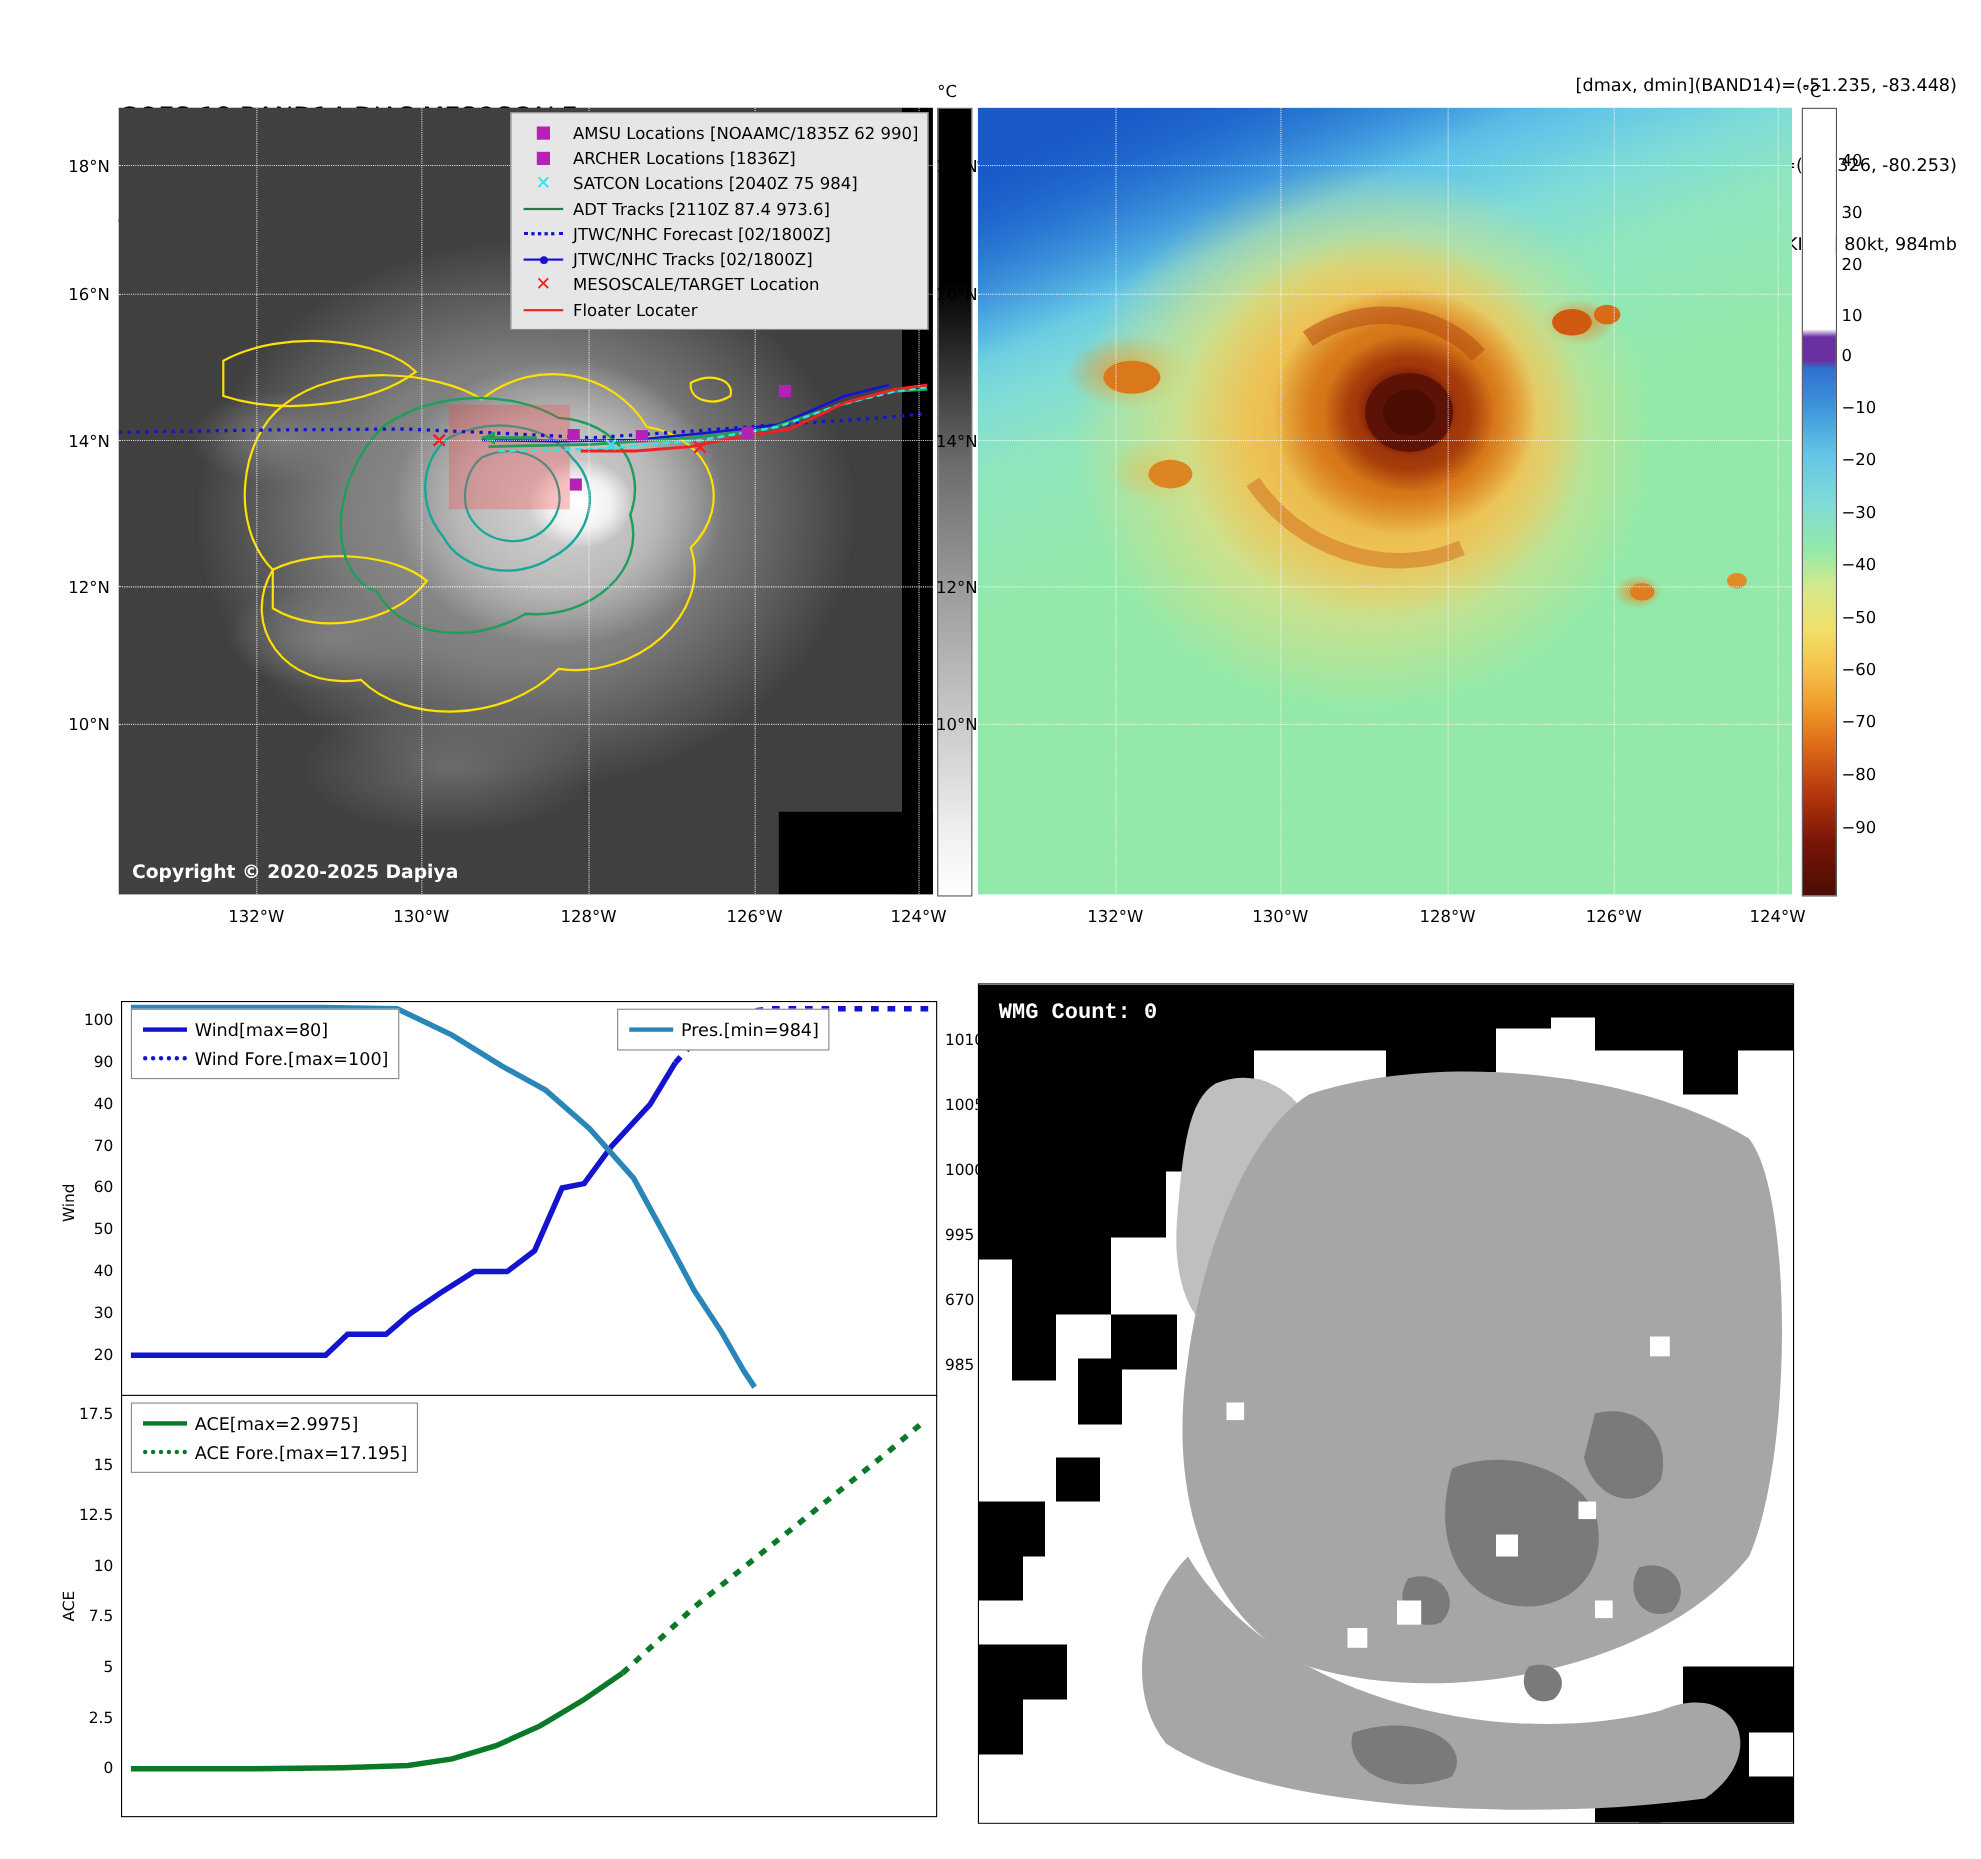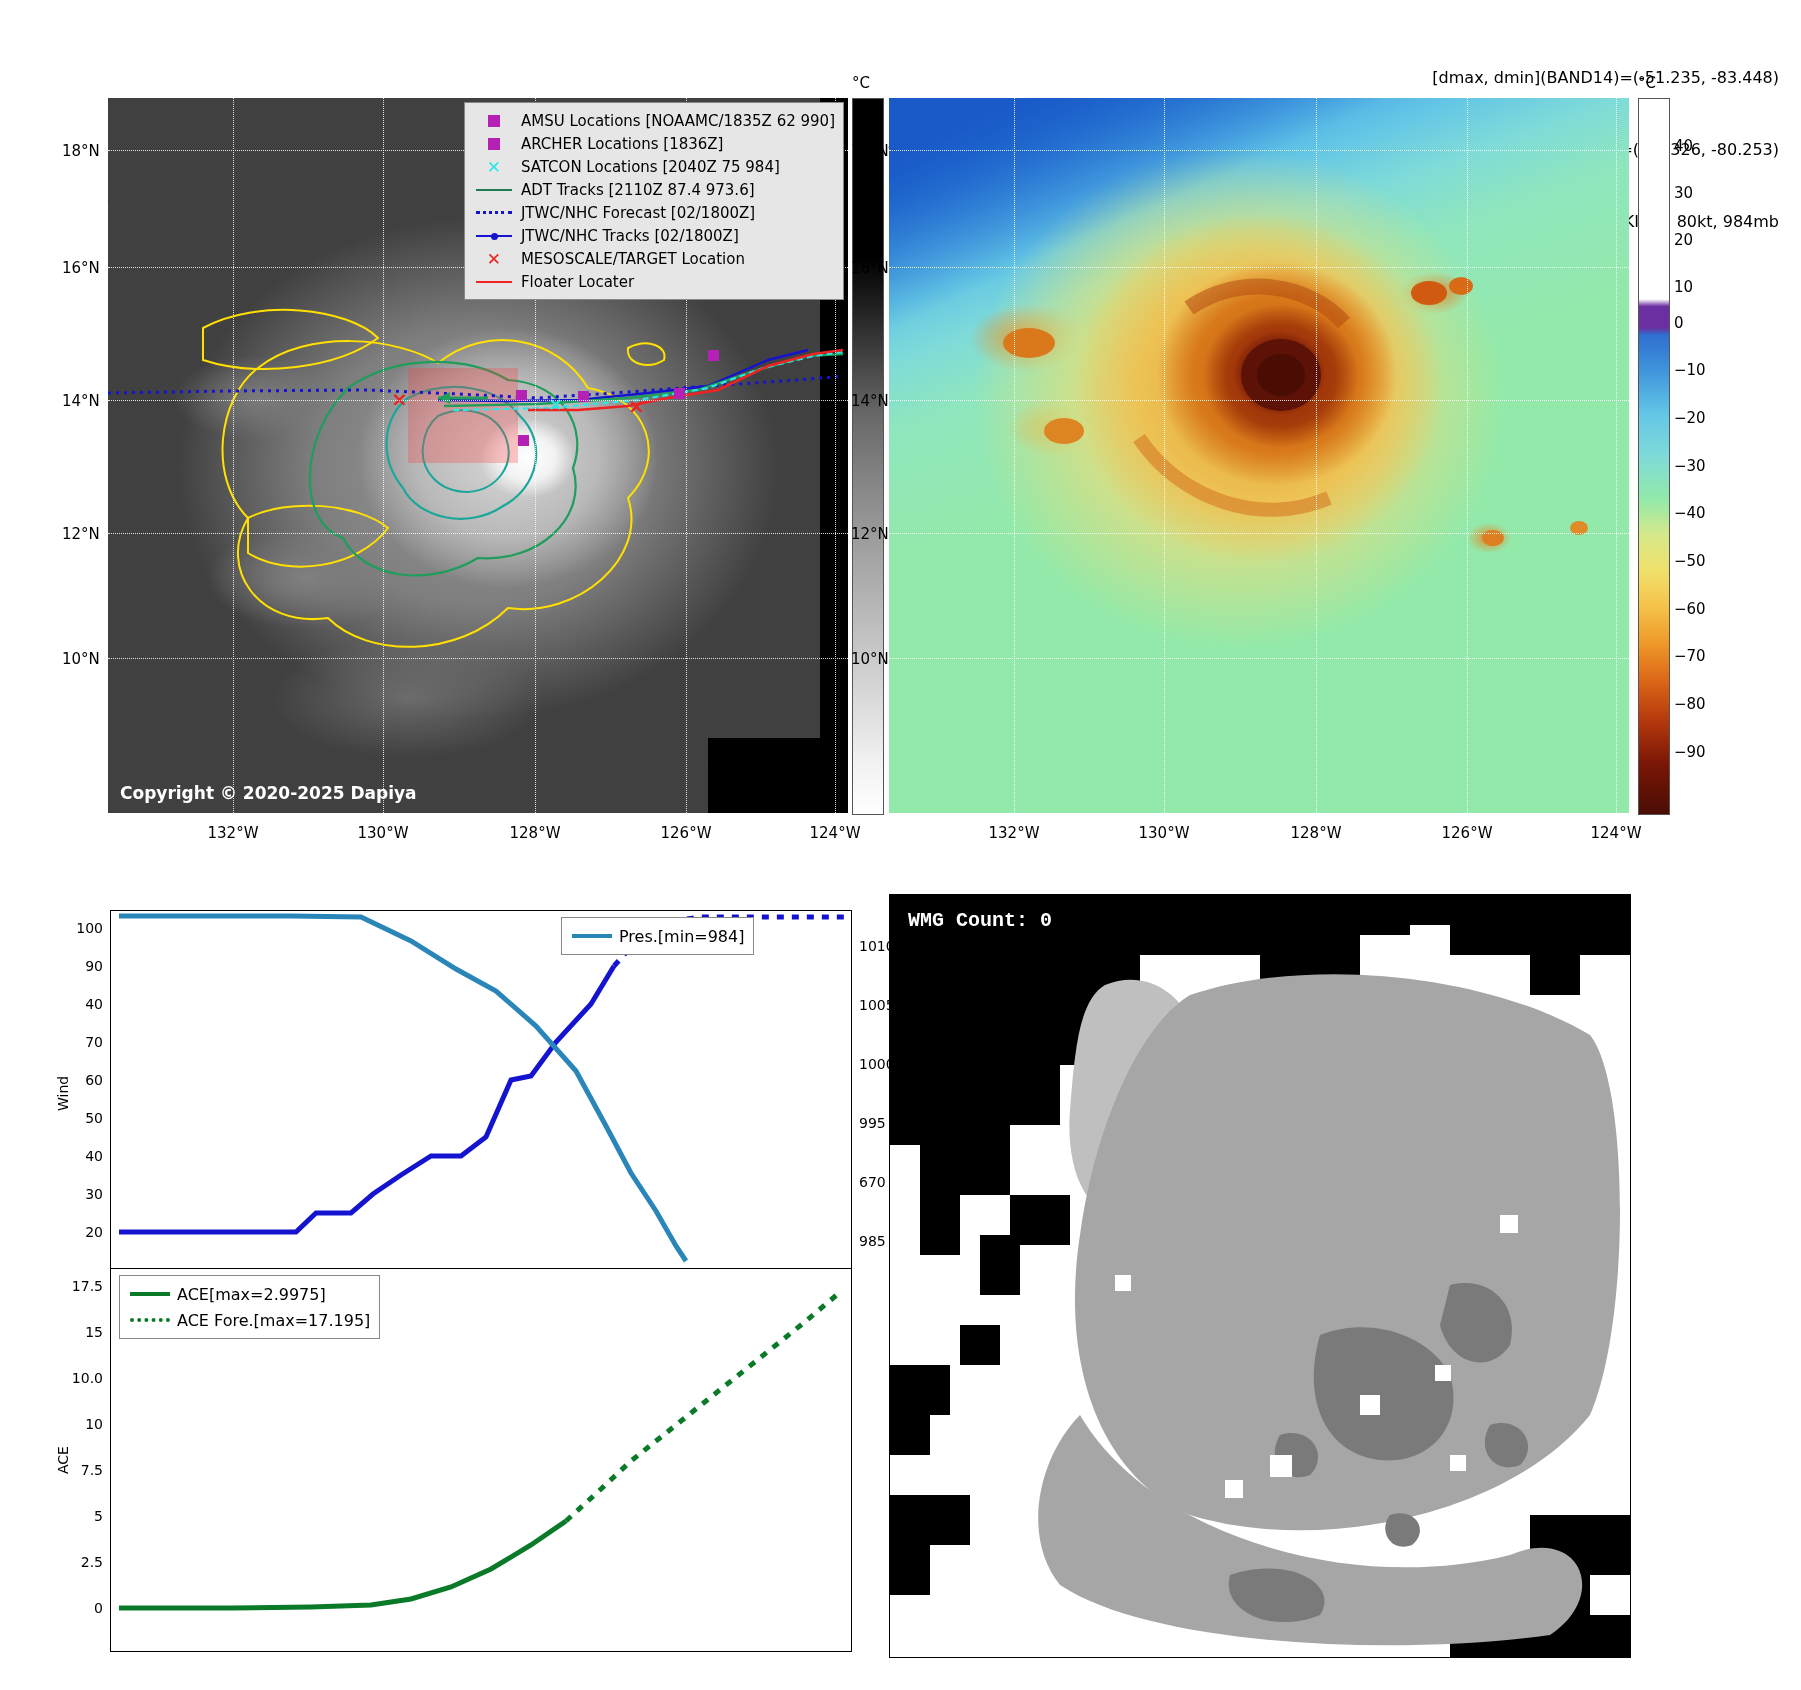--- a/index.html
+++ b/index.html
@@ -332,38 +332,52 @@
 
     <svg width="740" height="358" style="position:absolute;left:0;top:0;">
 
       <polyline points="8,321 80,321 140,321 185,321 205,302 240,302 262,283 290,264 320,245 350,245 375,226 400,169 420,165 445,131 480,93 503,55" fill="none" stroke="#1414d0" stroke-width="5"></polyline>
 
       <polyline points="503,55 530,25 560,10 590,6 620,6 650,6 680,6 710,6 735,6" fill="none" stroke="#1414d0" stroke-width="5" stroke-dasharray="7,8"></polyline>
 
       <polyline points="8,5 180,5 250,6 300,30 345,58 385,80 425,115 465,160 495,215 520,262 545,300 565,335 575,350" fill="none" stroke="#2a86b8" stroke-width="5"></polyline>
     </svg>
 
+    <div class="legbox" style="left:8px;top:6px;">
+      <div class="legend-row">
+          <span class="lg-sym">
+            <i class="ln-w"></i>
+          </span>
+          <span>Wind[max=80]</span>
+        </div>
+      <div class="legend-row">
+          <span class="lg-sym">
+            <i class="ln-wd"></i>
+          </span>
+          <span>Wind Fore.[max=100]</span>
+        </div>
+    </div>
     <div class="legbox" style="left:450px;top:6px;">
       <div class="legend-row">
           <span class="lg-sym">
             <i class="ln-p"></i>
           </span>
           <span>Pres.[min=984]</span>
         </div>
     </div>
   </div>
 
   <div class="sub" id="ax-ace">
     <div class="axname" style="left:-56px;top:205px;font-size:14px;">ACE</div>
     <div class="ytick" style="top:339px;">0</div>
     <div class="ytick" style="top:293px;">2.5</div>
     <div class="ytick" style="top:247px;">5</div>
     <div class="ytick" style="top:201px;">7.5</div>
     <div class="ytick" style="top:155px;">10</div>
-    <div class="ytick" style="top:109px;">10.0</div>
+    <div class="ytick" style="top:109px;">12.5</div>
     <div class="ytick" style="top:63px;">15</div>
     <div class="ytick" style="top:17px;">17.5</div>
 
     <svg width="740" height="382" style="position:absolute;left:0;top:0;">
       <polyline points="8,339 120,339 200,338 260,336 300,330 340,318 380,300 420,276 455,252" fill="none" stroke="#0a7a28" stroke-width="5"></polyline>
       <polyline points="455,252 490,220 520,192 555,164 590,136 625,108 660,80 695,52 728,24" fill="none" stroke="#0a7a28" stroke-width="5" stroke-dasharray="7,8"></polyline>
     </svg>
 
     <div class="legbox" style="left:8px;top:6px;">
       <div class="legend-row">

